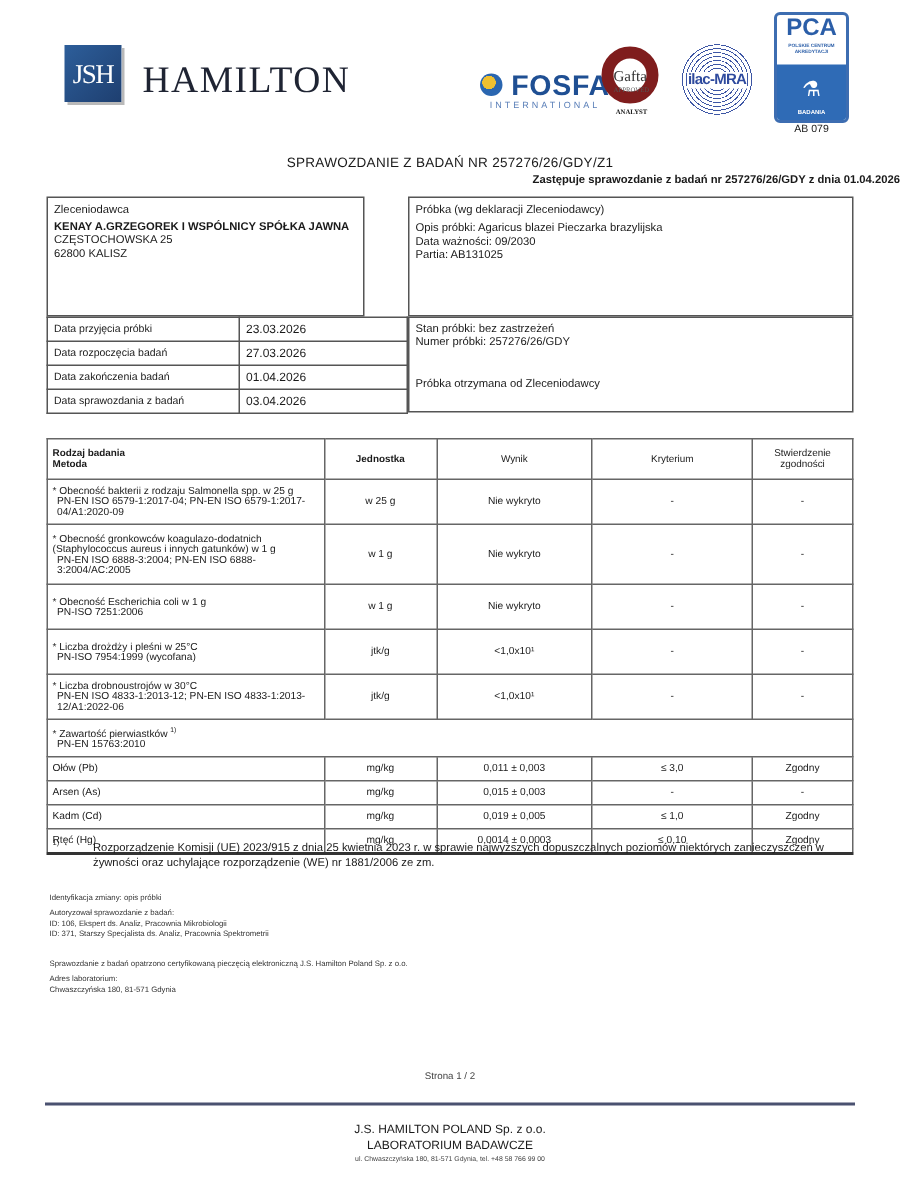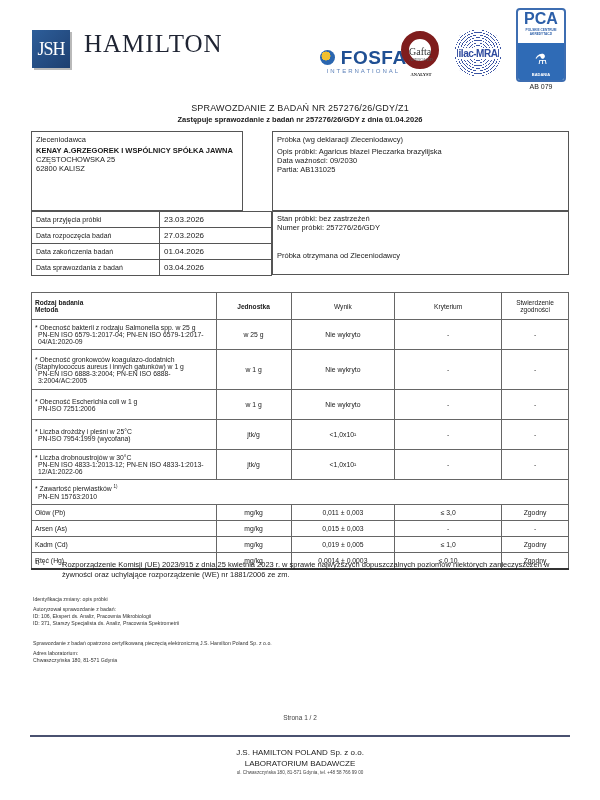--- a/index.html
+++ b/index.html
@@ -1,20 +1,20 @@
 <!DOCTYPE html>
 <html><head>
 <meta charset="utf-8">
 <style>
   * { box-sizing: border-box; margin: 0; padding: 0; }
   html, body { width: 600px; height: 800px; background: #ffffff; overflow: hidden; }
   body { position: relative; font-family: "Liberation Sans", sans-serif; color: #1a1a1a; }
 
   
-  .logo-wrap { position: absolute; left: 32px; top: 30px; display: flex; align-items: flex-start; }
+  .logo-wrap { position: absolute; left: 43px; top: 30px; display: flex; align-items: flex-end; }
   .logo-box { width: 38px; height: 38px; background: linear-gradient(135deg,#2d5e9a 0%,#1e3f70 100%); color: #fff;
     font-family: "Liberation Serif", serif; font-size: 18px; display: flex; align-items: center; justify-content: center;
     box-shadow: 2px 2px 0 #b9b9b9; letter-spacing: -1px; }
   .logo-text { margin-left: 14px; font-family: "Liberation Serif", serif; font-size: 25px; letter-spacing: 1px; color: #1f2433; }
 
   .fosfa { position: absolute; left: 320px; top: 36px; text-align: center; }
   .fosfa .name { font-size: 19px; font-weight: bold; color: #1f4f93; letter-spacing: 0.5px; line-height: 20px; margin-top: 12px; }
   .fosfa .name .globe { display: inline-block; width: 15px; height: 15px; border-radius: 50%; background: radial-gradient(circle at 40% 40%, #f0c030 0 35%, #2a66b0 36%); vertical-align: -1px; }
   .fosfa .sub { font-size: 6px; color: #5a7fb8; letter-spacing: 2px; }
 
@@ -31,21 +31,21 @@
   .pca .top { height: 33px; text-align: center; }
   .pca .top .t { font-size: 16px; font-weight: bold; color: #2b5ea8; line-height: 18px; }
   .pca .top .s { font-size: 3.2px; color: #2b5ea8; font-weight: bold; line-height: 4px; }
   .pca .bot { height: 41px; background: #2f6bb6; color: #fff; text-align: center; padding-top: 8px; }
   .pca .bot .flask { font-size: 14px; line-height: 16px; }
   .pca .bot .lbl { font-size: 4px; font-weight: bold; margin-top: 5px; }
   .ab { position: absolute; left: 516px; top: 83px; width: 50px; text-align: center; font-size: 7px; }
 
   
   .title { position: absolute; left: 0; width: 600px; top: 103px; text-align: center; font-size: 9px; letter-spacing: 0.2px; }
-  .subtitle { position: absolute; left: 0; width: 600px; top: 115px; text-align: center; font-size: 7.5px; font-weight: bold; }
+  .subtitle { position: absolute; left: 0; width: 600px; top: 115px; text-align: right; font-size: 7.5px; font-weight: bold; }
 
   
   .box { position: absolute; border: 1px solid #555; font-size: 7.5px; }
   .client { left: 31px; top: 131px; width: 212px; height: 80px; padding: 3px 4px; }
   .client .lbl { margin-bottom: 2px; }
   .client .name { font-weight: bold; }
   .sample { left: 272px; top: 131px; width: 297px; height: 80px; padding: 3px 4px; }
   .sample .lbl { margin-bottom: 3px; }
 
   .dates { position: absolute; left: 31px; top: 211px; width: 241px; border-collapse: collapse; font-size: 7px; }

